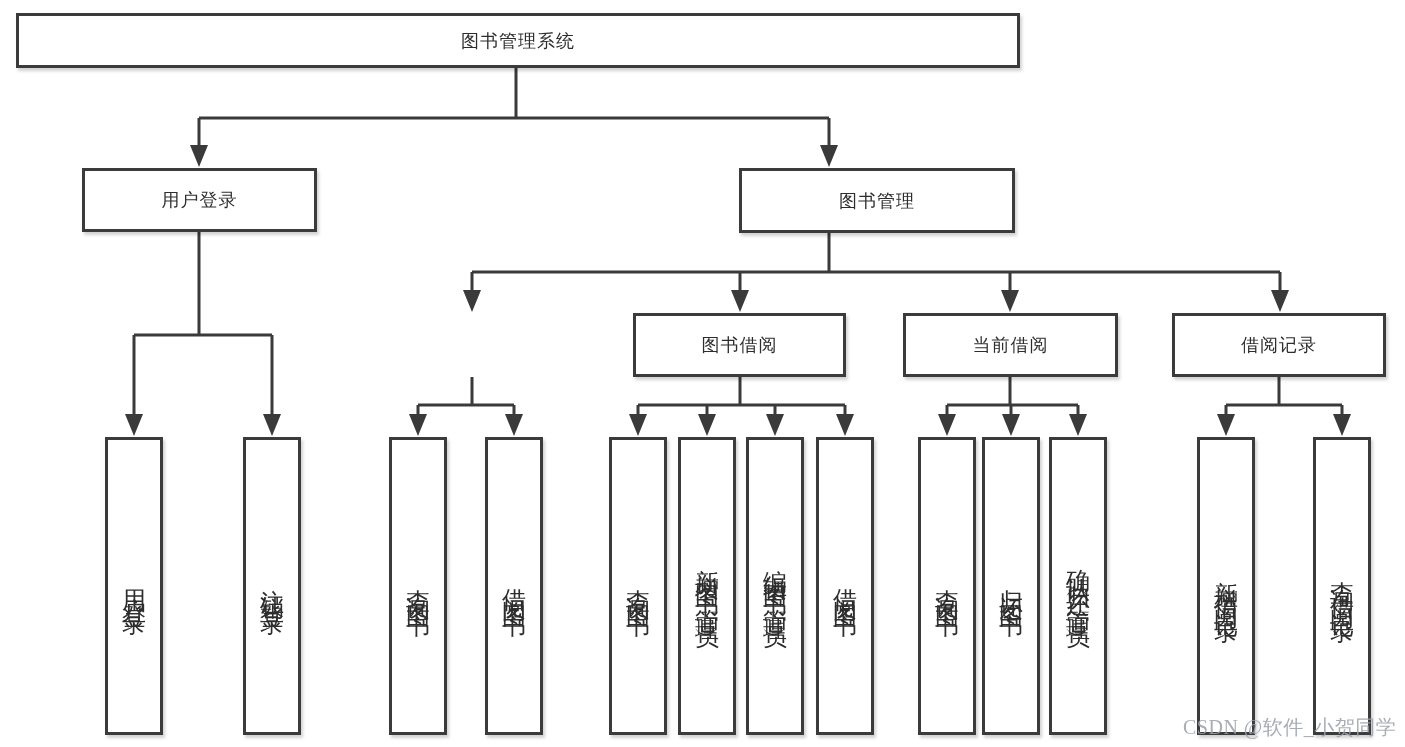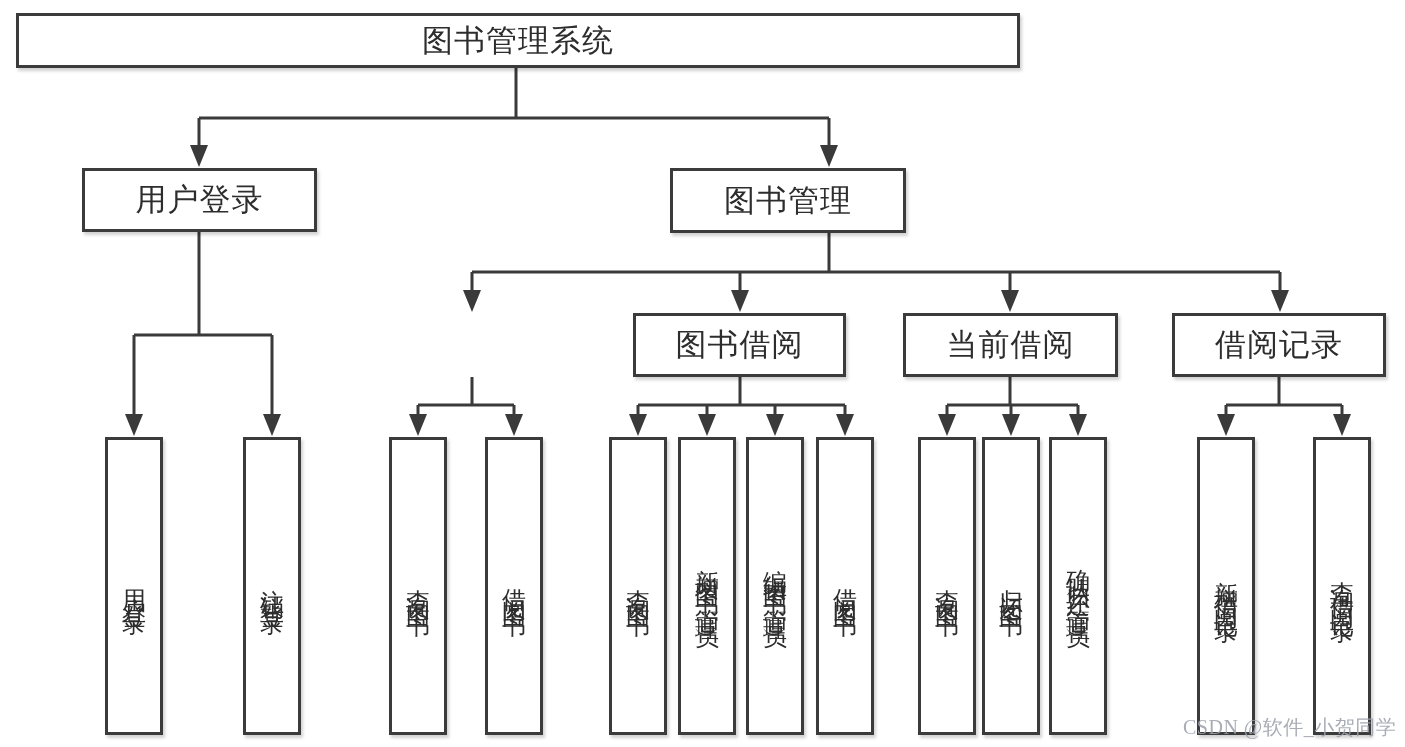--- a/index.html
+++ b/index.html
@@ -9,21 +9,21 @@
   }
   .wires{position:absolute;left:0;top:0;width:1405px;height:747px;}
   .wires path{stroke:#3a3a3a;stroke-width:3;fill:none;}
   .wires polygon{fill:#3a3a3a;stroke:none;}
   .box{
     position:absolute;box-sizing:border-box;background:#ffffff;
     border:3px solid #3b3b3b;display:flex;align-items:center;justify-content:center;
     box-shadow:2px 3px 3px rgba(0,0,0,0.18);
   }
   .box .lbl{color:#2d2d2d;}
-  .h .lbl{font-size:31px;letter-spacing:1px;white-space:nowrap;}
+  .h .lbl{font-size:18px;letter-spacing:1px;white-space:nowrap;}
   .v .lbl{
     writing-mode:vertical-rl;text-orientation:mixed;
     font-size:24px;letter-spacing:8px;line-height:1;white-space:nowrap;
   }
   .watermark{
     position:absolute;left:1183px;top:714px;font-size:20px;
     color:rgba(158,163,173,0.9);white-space:nowrap;letter-spacing:0.5px;font-family:Liberation Serif, serif;
   }
 </style>
 </head>
@@ -74,21 +74,21 @@
     </g>
   </svg>
 
   <div class="box h" style="left:16px;top:13px;width:1004px;height:55px">
     <span class="lbl">图书管理系统</span>
   </div>
 
   <div class="box h" style="left:82px;top:168px;width:235px;height:64px">
     <span class="lbl">用户登录</span>
   </div>
-  <div class="box h" style="left:670px;top:168px;width:236px;height:65px">
+  <div class="box h" style="left:739px;top:168px;width:276px;height:65px">
     <span class="lbl">图书管理</span>
   </div>
 
   <div class="box h" style="left:903px;top:313px;width:215px;height:64px">
     <span class="lbl">当前借阅</span>
   </div>
   <div class="box h" style="left:633px;top:313px;width:213px;height:64px">
     <span class="lbl">图书借阅</span>
   </div>
   <div class="box h" style="left:1172px;top:313px;width:214px;height:64px">

